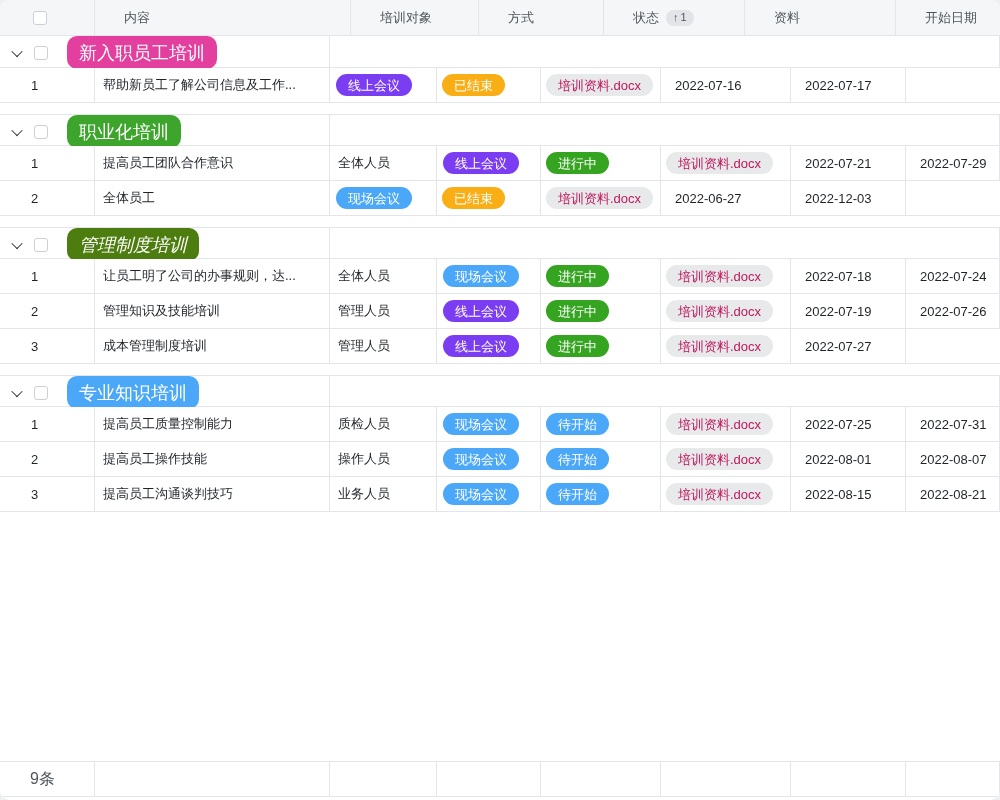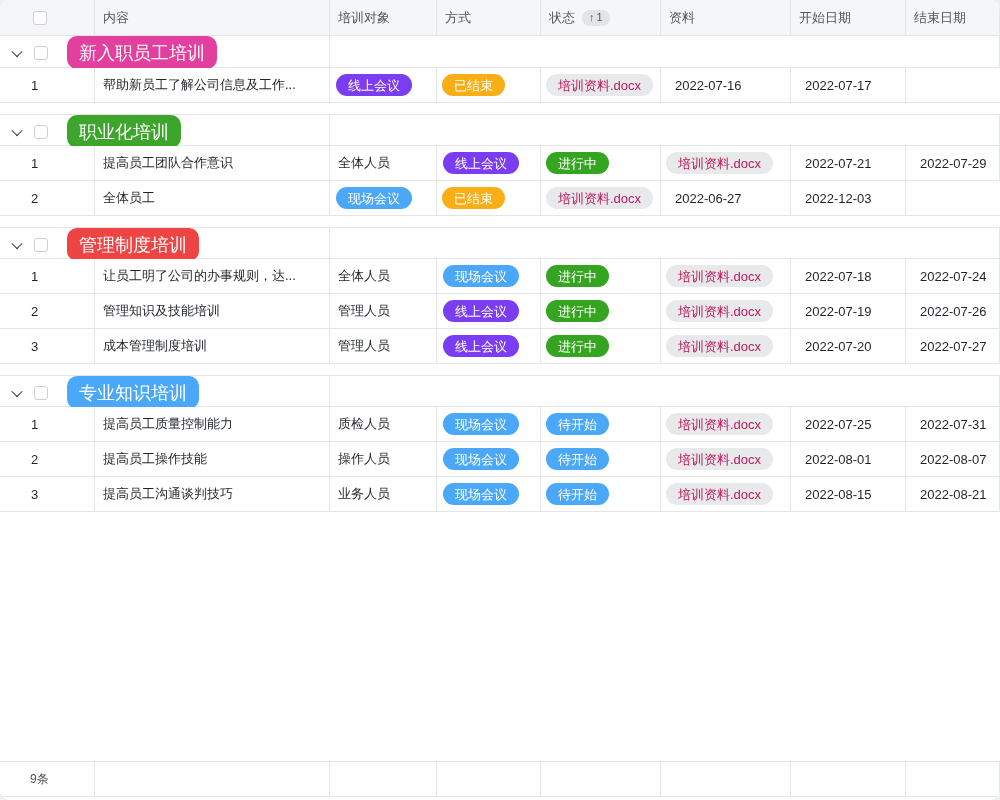--- a/index.html
+++ b/index.html
@@ -31,21 +31,21 @@
     border-bottom:1px solid var(--line);
     flex:0 0 auto;
   }
   .cell{
     display:flex;align-items:center;
     padding:0 8px;
     border-right:1px solid var(--line);
     overflow:hidden;white-space:nowrap;
     font-size:13px;color:var(--text);
   }
-  .header-row{height:36px;background:var(--header-bg);}
+  .header-row{height:36px;background:var(--header-bg);gap:21px;}
   .header-row .cell{background:var(--header-bg);color:var(--muted);font-size:13px;}
   .num-cell{padding-left:31px;}
   .date-cell{padding-left:14px;}
   .c-method{padding-left:6px;}
   .c-status{padding-left:5px;}
   .c-material{padding-left:5px;}
   
   .group-row{
     display:grid;
     grid-template-columns:330px 1fr;
@@ -58,21 +58,21 @@
   .gcell-left{
     display:flex;align-items:center;
     padding-left:12px;
     border-right:1px solid var(--line);
     overflow:visible;white-space:nowrap;
   }
   .gcell-right{border-right:1px solid var(--line);}
   .gap{height:11px;background:#fff;flex:0 0 auto;}
   .spacer{flex:1 1 auto;background:#fff;}
   .footer-row{height:36px;margin-bottom:3px;border-top:1px solid var(--line);}
-  .footer-row .cell{color:var(--muted);font-size:12px;}
+  .footer-row .cell{color:var(--muted);font-size:16px;}
   .footer-row .cell:first-child{padding-left:30px;}
   
   .checkbox{
     width:14px;height:14px;flex:0 0 auto;
     border:1px solid #ccd0d5;border-radius:3px;background:#fff;
   }
   .chevron{
     width:8px;height:8px;flex:0 0 auto;
     border-right:1.6px solid #33383f;border-bottom:1.6px solid #33383f;
     transform:rotate(45deg) translate(-1px,-1px);
@@ -90,21 +90,21 @@
   .p-green{background:#35A421;}
   .p-amber{background:#F9AE15;}
   .p-gray{background:#E8E9EB;color:#be185d;}
   .gbadge{
     display:inline-flex;align-items:center;
     height:33px;padding:0 12px;border-radius:10px;
     font-size:18px;color:#fff;line-height:1;
   }
   .g-pink{background:#E33F9E;}
   .g-green{background:#3DA52C;}
-  .g-purple{background:#ef4444;}
+  .g-purple{background:#4d7c0f;font-style:italic;}
   .g-blue{background:#4BA8F8;}
   .sort-badge{
     display:inline-flex;align-items:center;gap:2px;
     height:16px;padding:0 7px;margin-left:7px;
     border-radius:9px;background:#e2e4e7;
     font-size:11px;color:var(--muted);line-height:1;
   }
 </style>
 </head>
 <body>
@@ -309,23 +309,20 @@
     <div class="cell c-method">
         <span class="pill p-purple">线上会议</span>
       </div>
     <div class="cell c-status">
         <span class="pill p-green">进行中</span>
       </div>
     <div class="cell c-material">
         <span class="pill p-gray">培训资料.docx</span>
       </div>
     <div class="cell date-cell">
-        <span>2022-07-20</span>
-      </div>
-    <div class="cell date-cell">
         <span>2022-07-27</span>
       </div>
   </div>
 
   <div class="gap"></div>
 
   <div class="group-row bt">
     <div class="gcell-left">
       <span class="chevron"></span>
       <span class="checkbox gcheck"></span>

